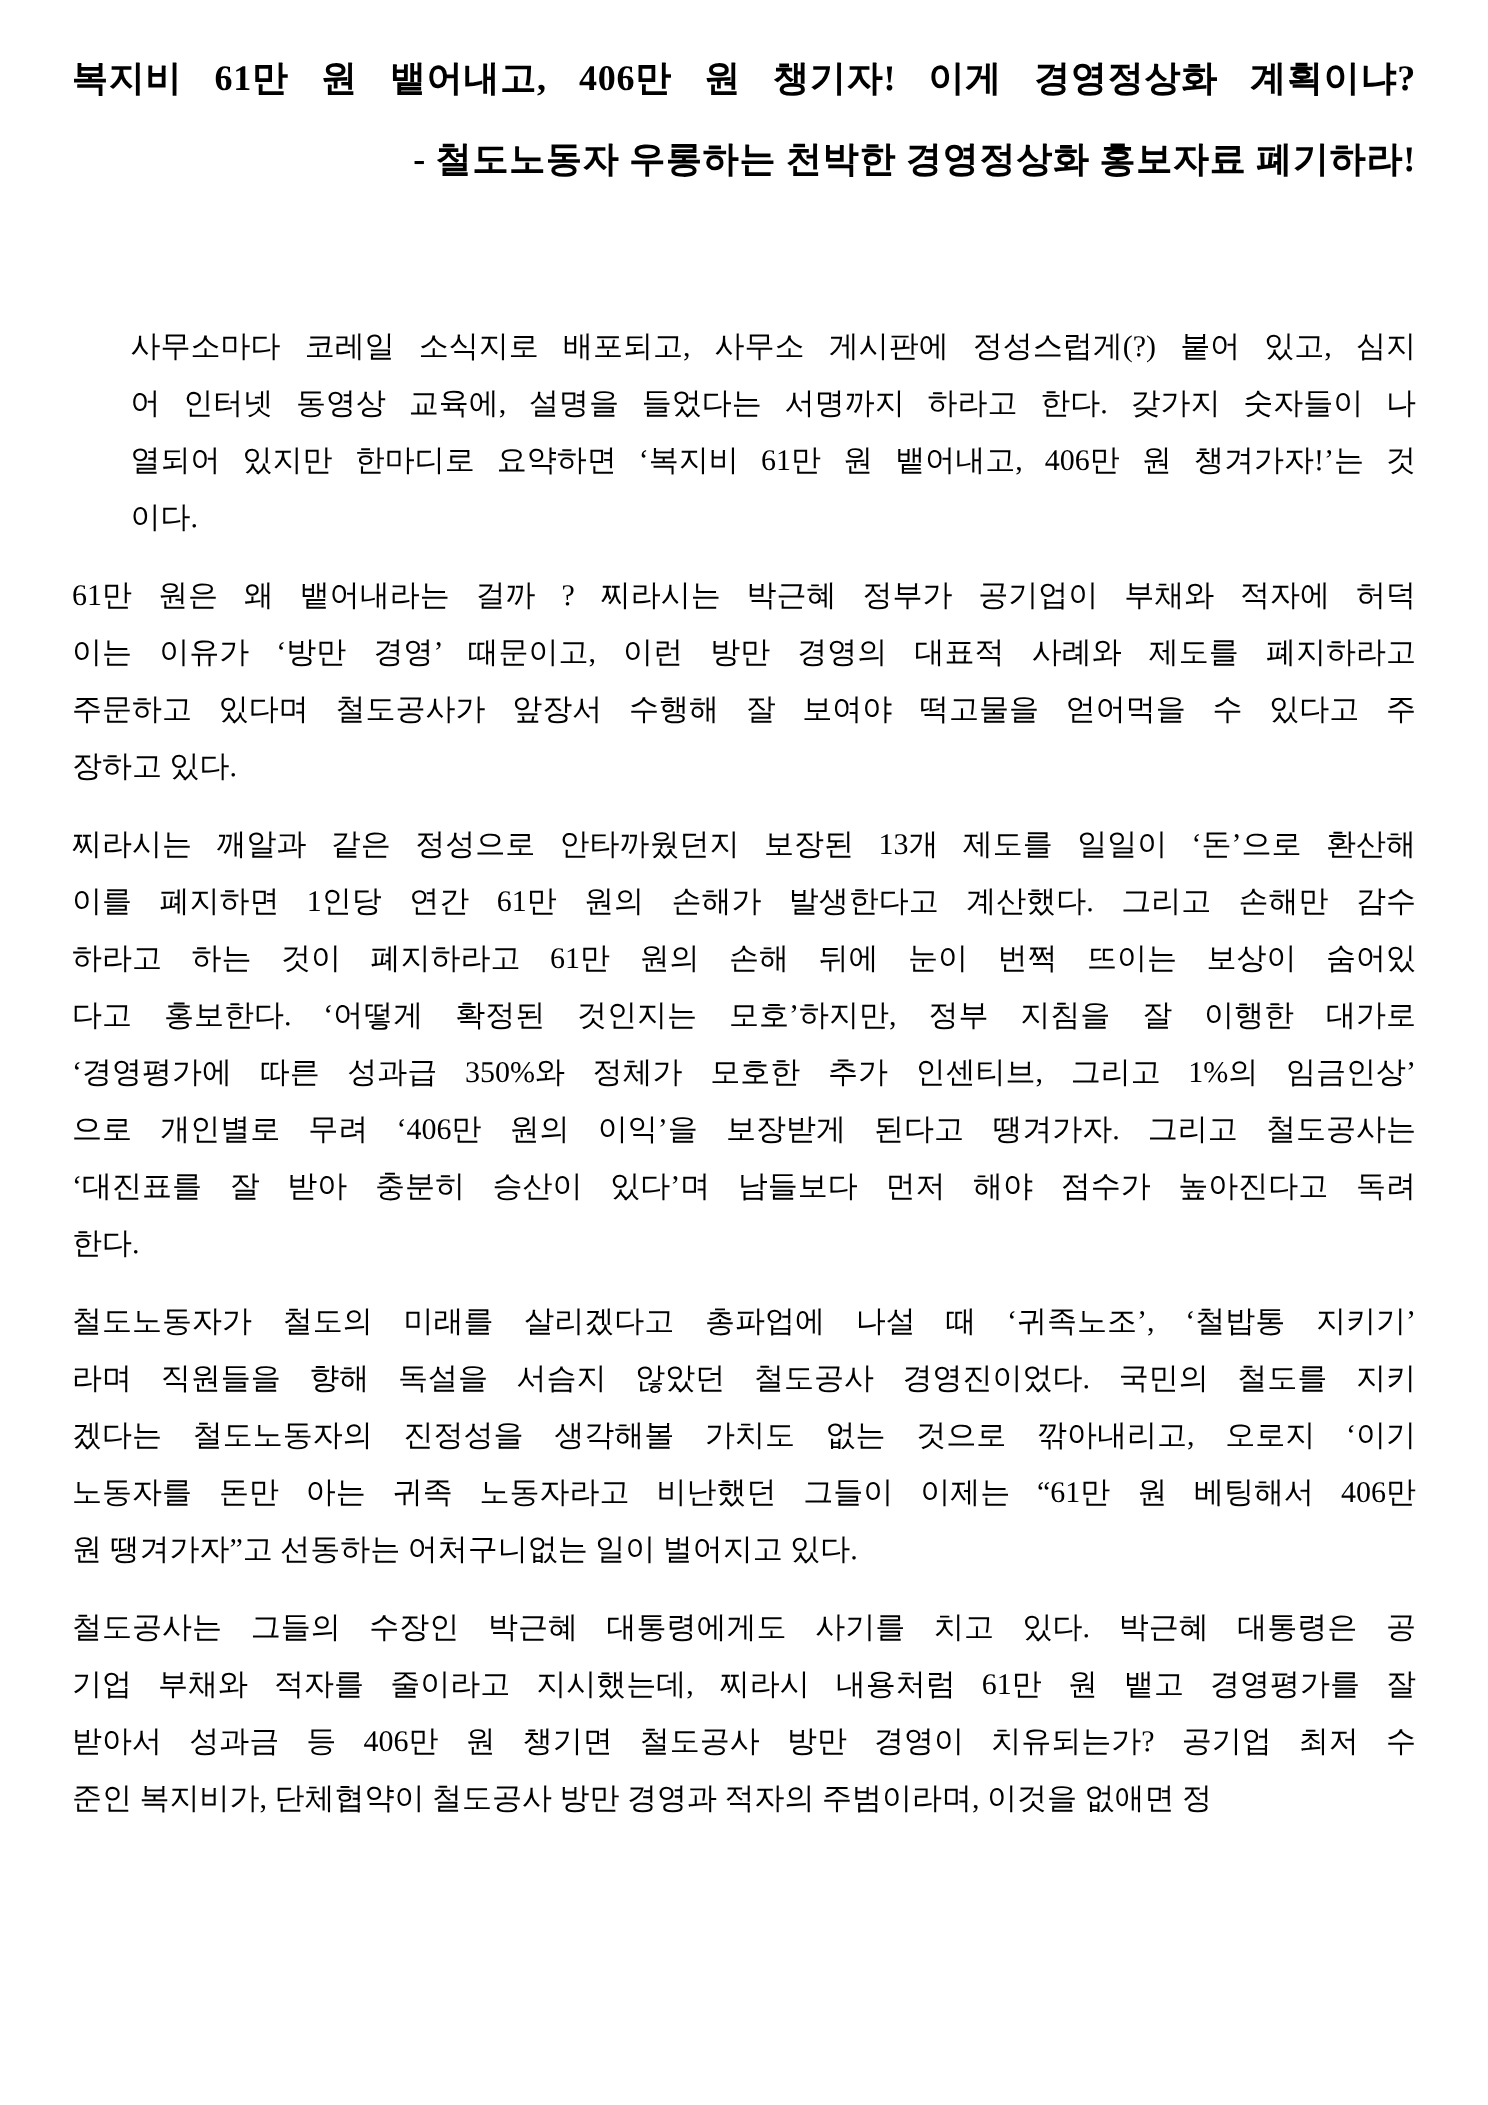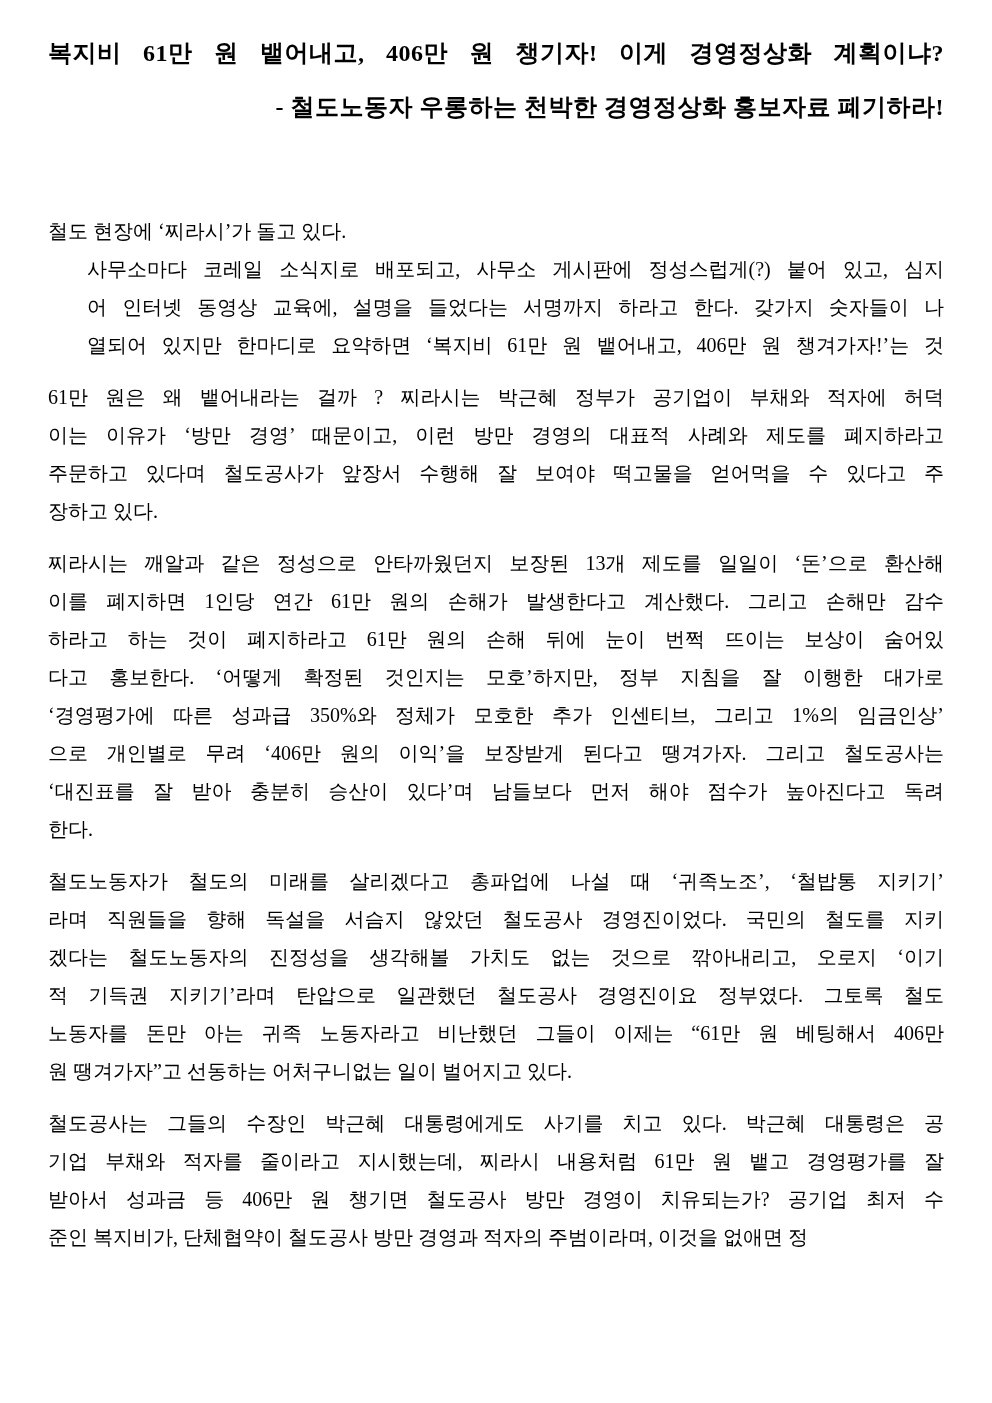--- a/index.html
+++ b/index.html
@@ -68,27 +68,25 @@
 </style>
 </head>
 <body>
 
 <div class="page">
   <div class="doc-title">
     <div class="t1">복지비 61만 원 뱉어내고, 406만 원 챙기자! 이게 경영정상화 계획이냐?</div>
     <div class="t2">- 철도노동자 우롱하는 천박한 경영정상화 홍보자료 폐기하라!</div>
   </div>
   <div class="doc-body">
-      <div class="para">
-        <div class="line end">철도 현장에 ‘찌라시’가 돌고 있다.</div>
-      </div>
       <div class="para tight">
         <div class="line full">사무소마다 코레일 소식지로 배포되고, 사무소 게시판에 정성스럽게(?) 붙어 있고, 심지</div>
         <div class="line full">어 인터넷 동영상 교육에, 설명을 들었다는 서명까지 하라고 한다. 갖가지 숫자들이 나</div>
         <div class="line full">열되어 있지만 한마디로 요약하면 ‘복지비 61만 원 뱉어내고, 406만 원 챙겨가자!’는 것</div>
+        <div class="line end">이다.</div>
       </div>
       <div class="para">
         <div class="line full">61만 원은 왜 뱉어내라는 걸까 ?  찌라시는 박근혜 정부가 공기업이 부채와 적자에 허덕</div>
         <div class="line full">이는 이유가 ‘방만 경영’ 때문이고, 이런 방만 경영의 대표적 사례와 제도를 폐지하라고</div>
         <div class="line full">주문하고 있다며 철도공사가 앞장서 수행해 잘 보여야 떡고물을 얻어먹을 수 있다고 주</div>
         <div class="line end">장하고 있다.</div>
       </div>
       <div class="para">
         <div class="line full">찌라시는 깨알과 같은 정성으로 안타까웠던지 보장된 13개 제도를 일일이 ‘돈’으로 환산해</div>
         <div class="line full">이를 폐지하면 1인당 연간 61만 원의 손해가 발생한다고 계산했다. 그리고 손해만 감수</div>
@@ -96,21 +94,20 @@
         <div class="line full">다고 홍보한다. ‘어떻게 확정된 것인지는 모호’하지만, 정부 지침을 잘 이행한 대가로</div>
         <div class="line full">‘경영평가에 따른 성과급 350%와 정체가 모호한 추가 인센티브, 그리고 1%의 임금인상’</div>
         <div class="line full">으로 개인별로 무려 ‘406만 원의 이익’을 보장받게 된다고 땡겨가자. 그리고 철도공사는</div>
         <div class="line full">‘대진표를 잘 받아 충분히 승산이 있다’며 남들보다 먼저 해야 점수가 높아진다고 독려</div>
         <div class="line end">한다.</div>
       </div>
       <div class="para">
         <div class="line full">철도노동자가 철도의 미래를 살리겠다고 총파업에 나설 때 ‘귀족노조’, ‘철밥통 지키기’</div>
         <div class="line full">라며 직원들을 향해 독설을 서슴지 않았던 철도공사 경영진이었다. 국민의 철도를 지키</div>
         <div class="line full">겠다는 철도노동자의 진정성을 생각해볼 가치도 없는 것으로 깎아내리고, 오로지 ‘이기</div>
-        <div class="line full">적 기득권 지키기’라며 탄압으로 일관했던 철도공사 경영진이요 정부였다. 그토록 철도</div>
         <div class="line full">노동자를 돈만 아는 귀족 노동자라고 비난했던 그들이 이제는 “61만 원 베팅해서 406만</div>
         <div class="line end">원 땡겨가자”고 선동하는 어처구니없는 일이 벌어지고 있다.</div>
       </div>
       <div class="para">
         <div class="line full">철도공사는 그들의 수장인 박근혜 대통령에게도 사기를 치고 있다. 박근혜 대통령은 공</div>
         <div class="line full">기업 부채와 적자를 줄이라고 지시했는데, 찌라시 내용처럼 61만 원 뱉고 경영평가를 잘</div>
         <div class="line full">받아서 성과금 등 406만 원 챙기면 철도공사 방만 경영이 치유되는가? 공기업 최저 수</div>
         <div class="line end">준인 복지비가, 단체협약이 철도공사 방만 경영과 적자의 주범이라며, 이것을 없애면 정</div>
       </div>
     </div>

